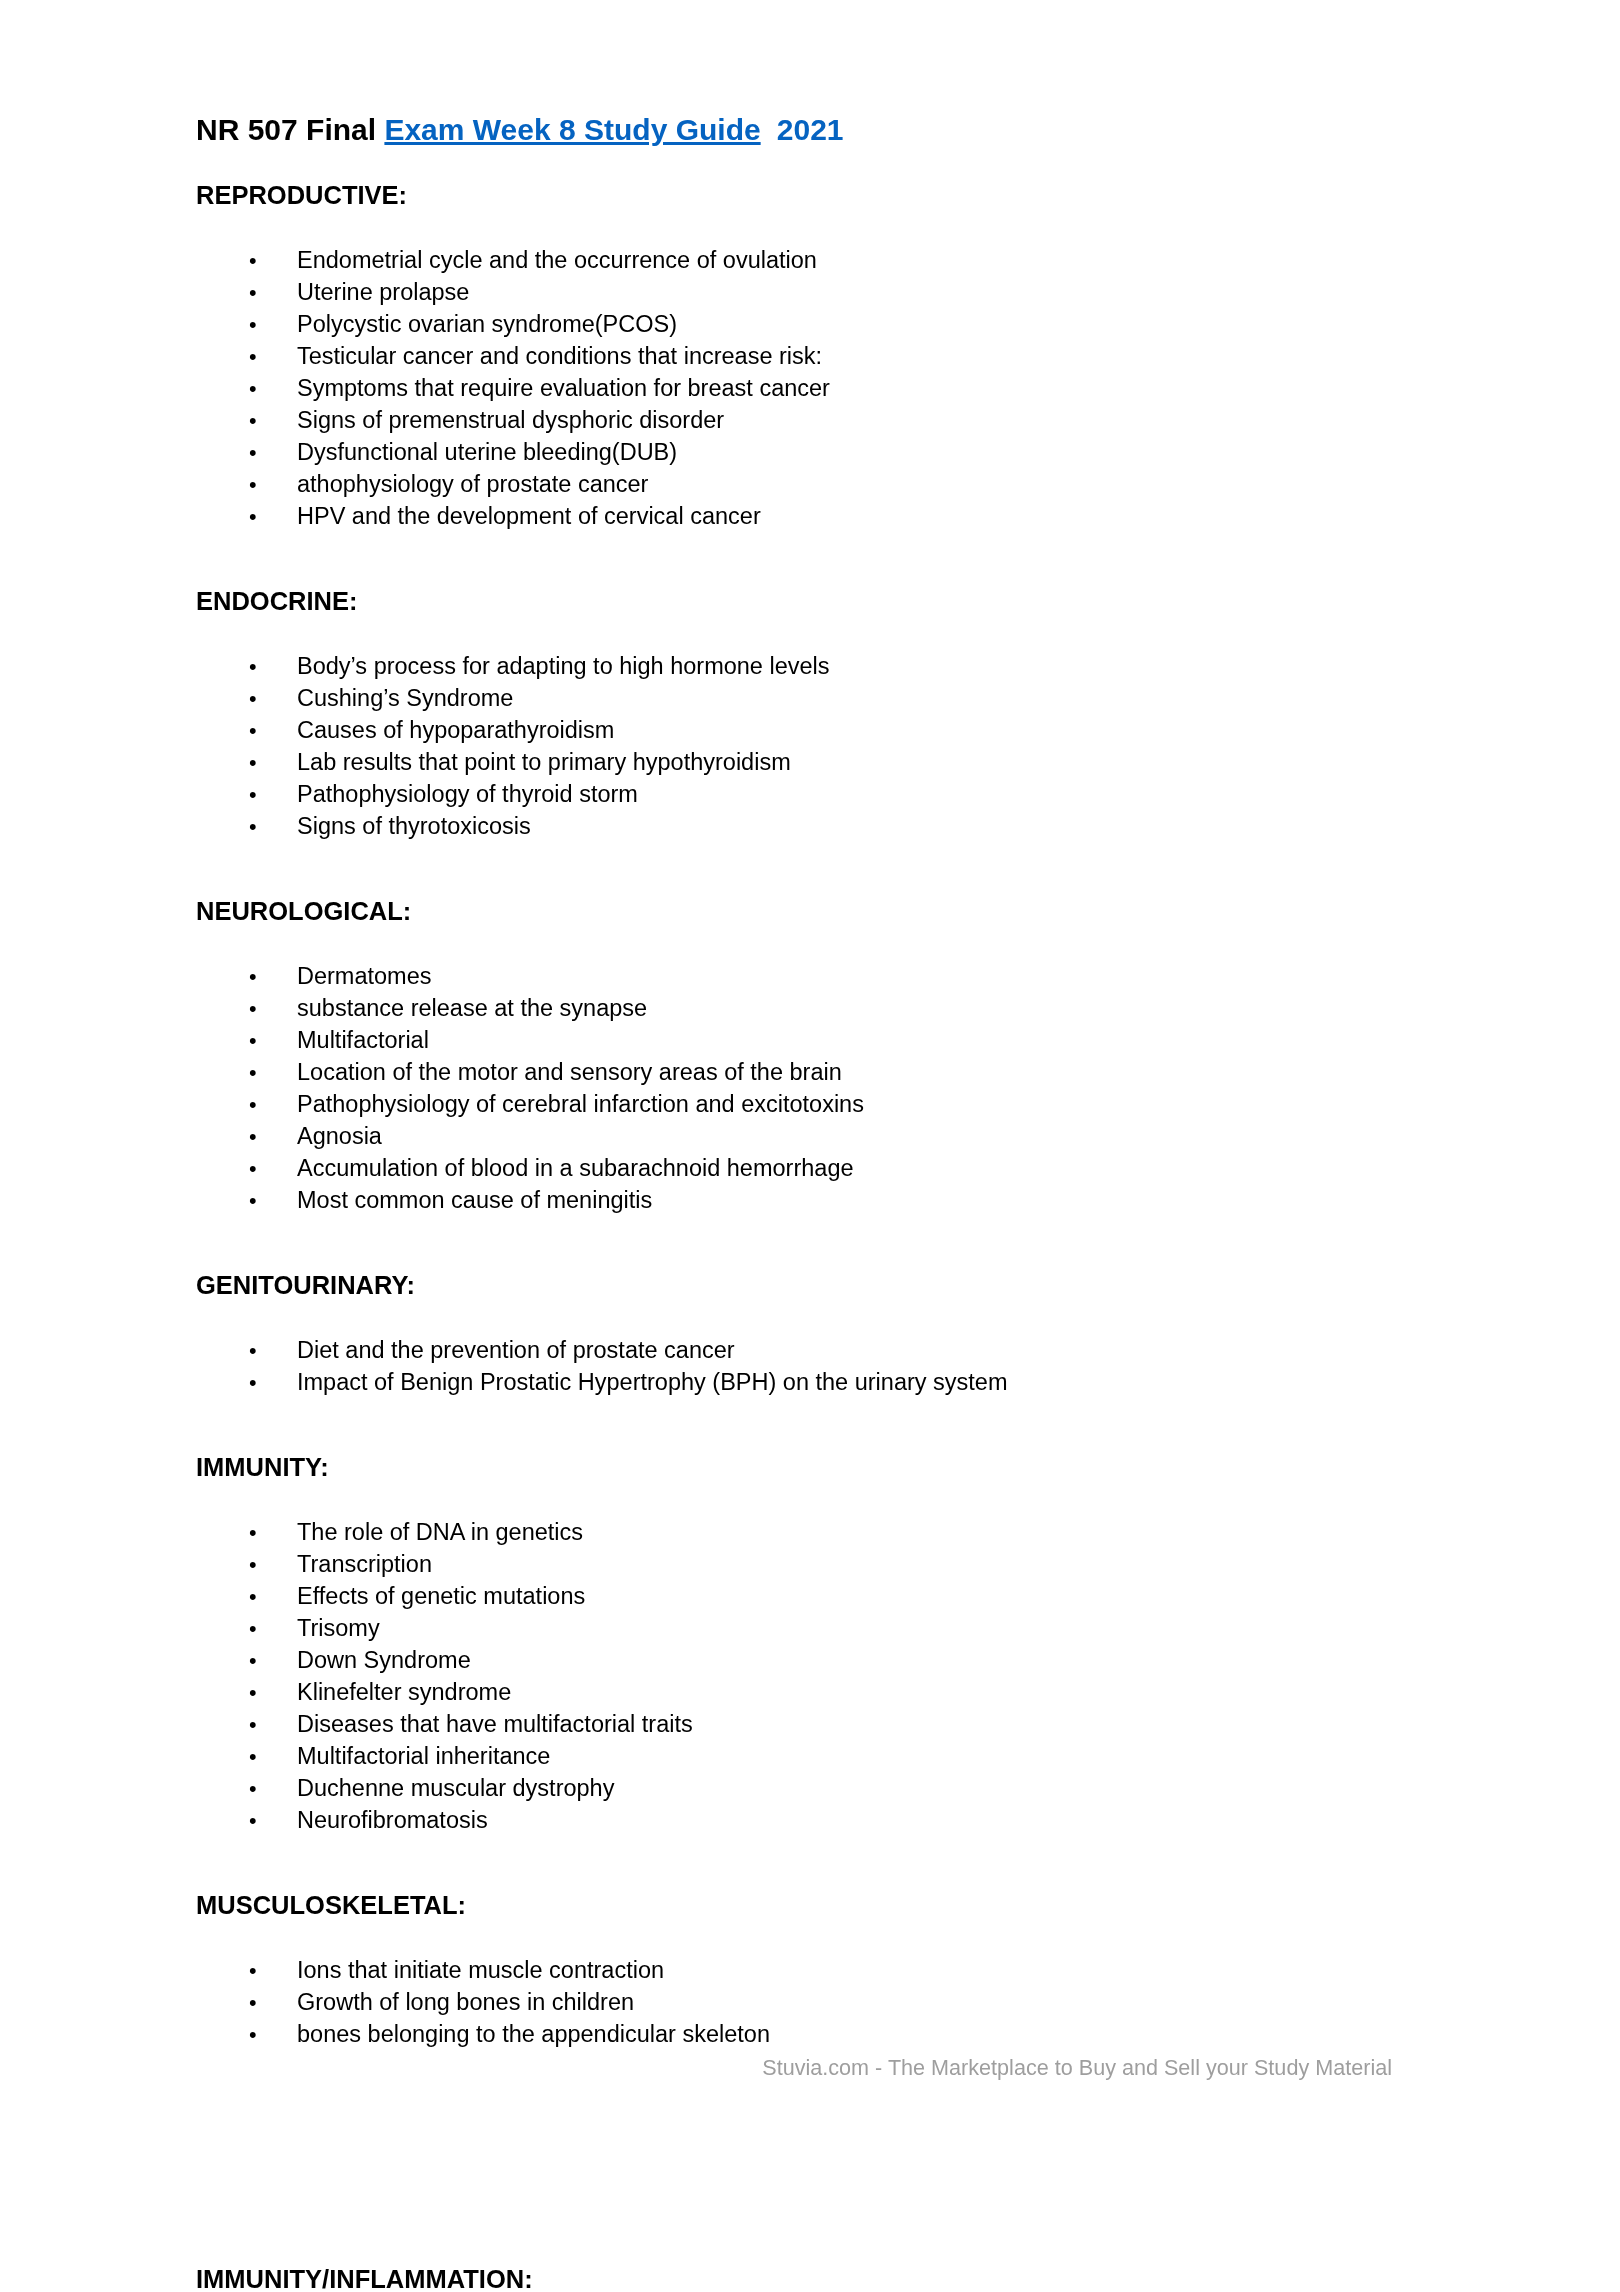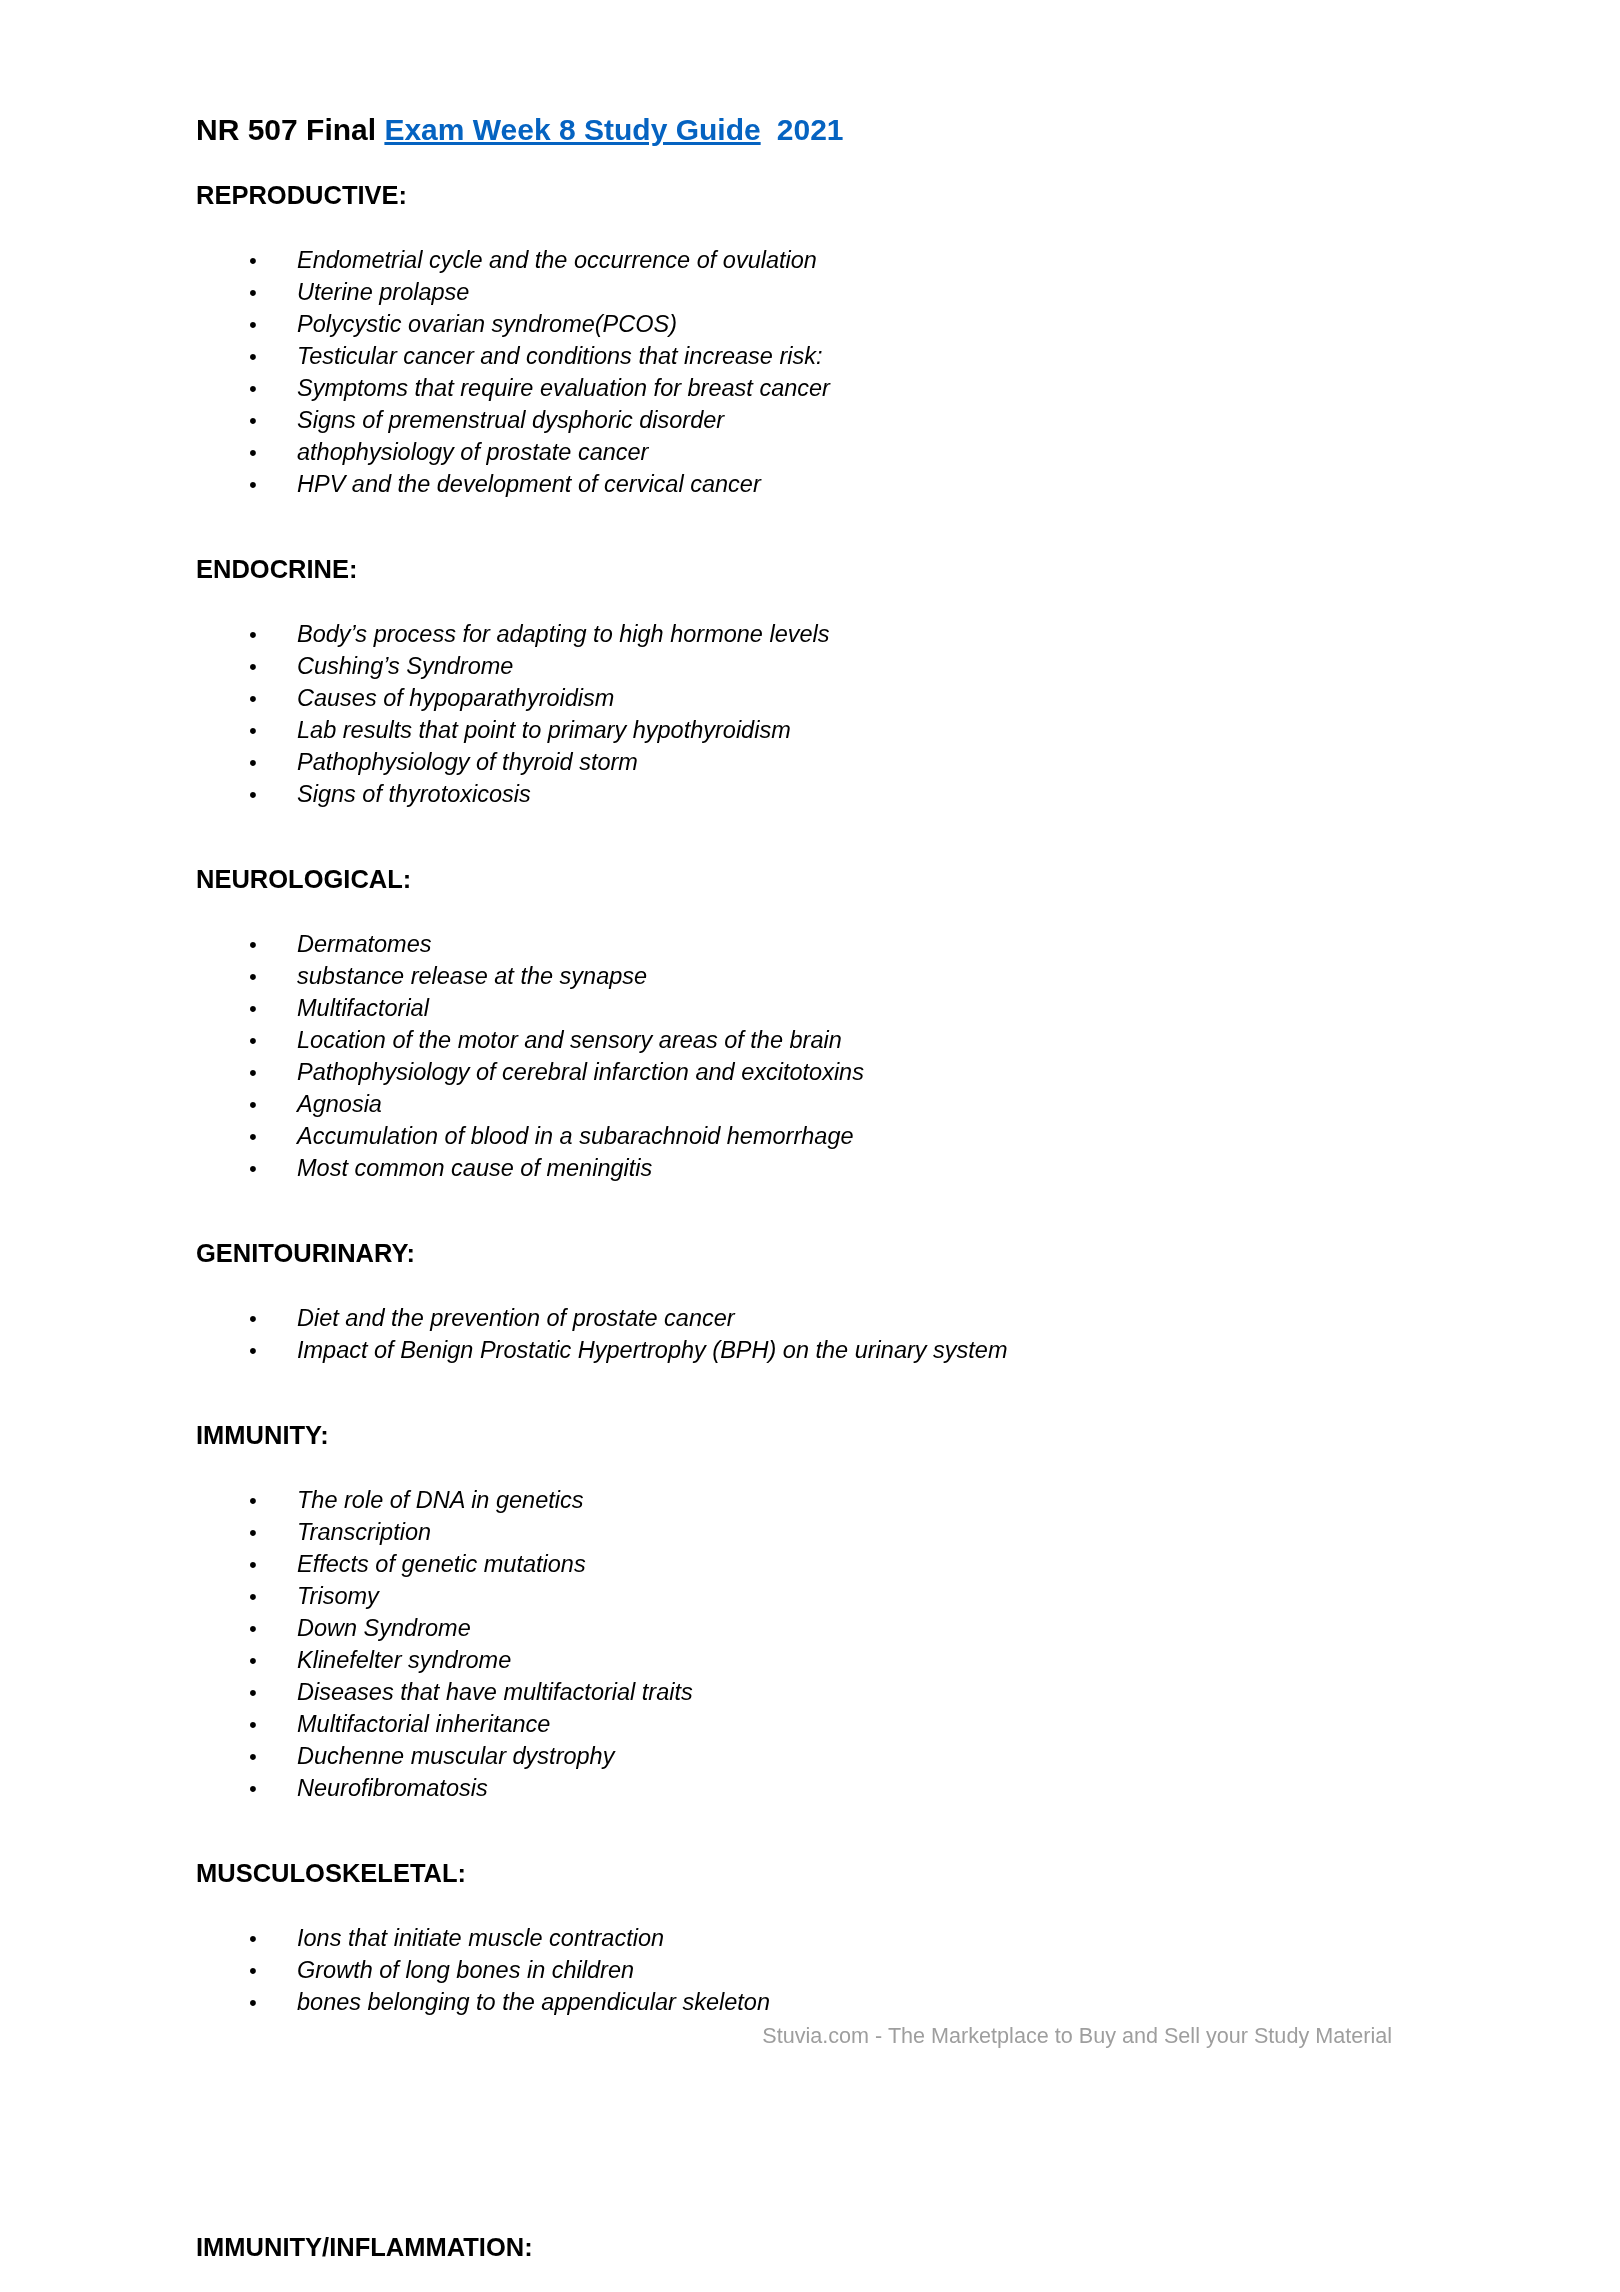--- a/index.html
+++ b/index.html
@@ -49,21 +49,20 @@
   }
   #sections .section:first-child .section-heading{
     margin-top:31px;
   }
   .section-list{
     list-style:none;
     margin:33px 0 0 0;
     padding:0;
     font-size:23.5px;
     line-height:32px;
-    font-style:italic;
   }
   .section-list li{
     position:relative;
     padding-left:101px;
   }
   .bullet{
     position:absolute;
     left:53px;
     top:0;
   }
@@ -125,20 +124,24 @@
   <li>
     <span class="bullet"></span>
     <span>Symptoms that require evaluation for breast cancer</span>
   </li>
 
   <li>
     <span class="bullet"></span>
     <span>Signs of premenstrual dysphoric disorder</span>
   </li>
 
+  <li>
+    <span class="bullet"></span>
+    <span>Dysfunctional uterine bleeding(DUB)</span>
+  </li>
 
   <li>
     <span class="bullet"></span>
     <span>athophysiology of prostate cancer</span>
   </li>
 
   <li>
     <span class="bullet"></span>
     <span>HPV and the development of cervical cancer</span>
   </li>

